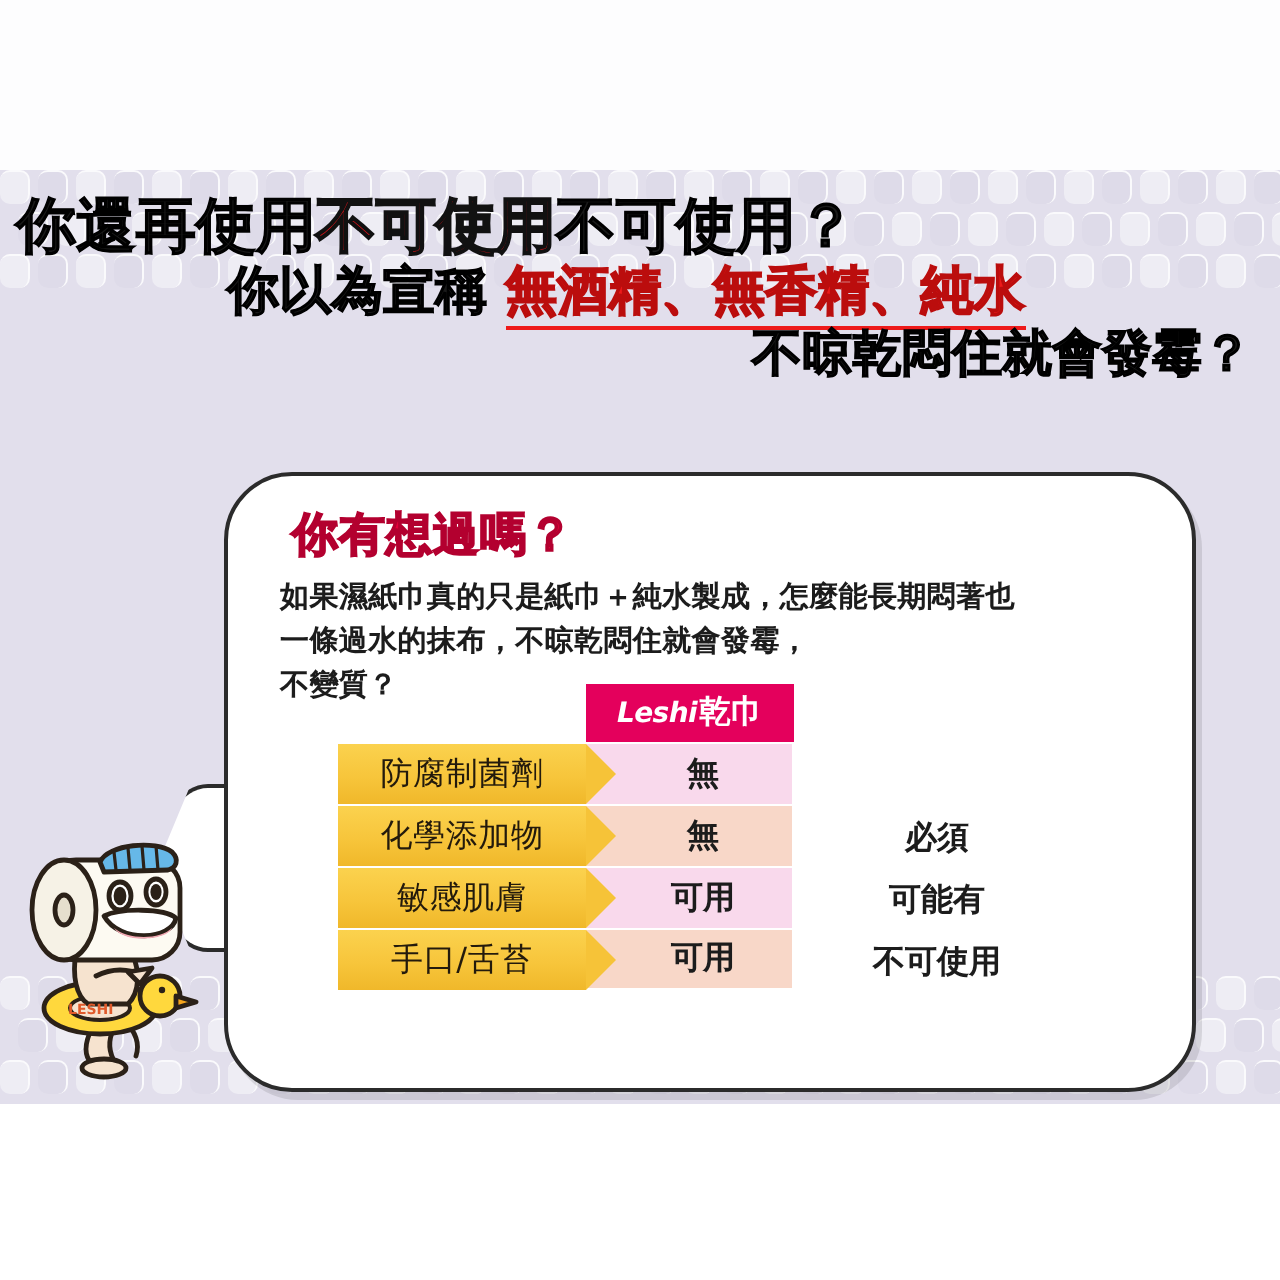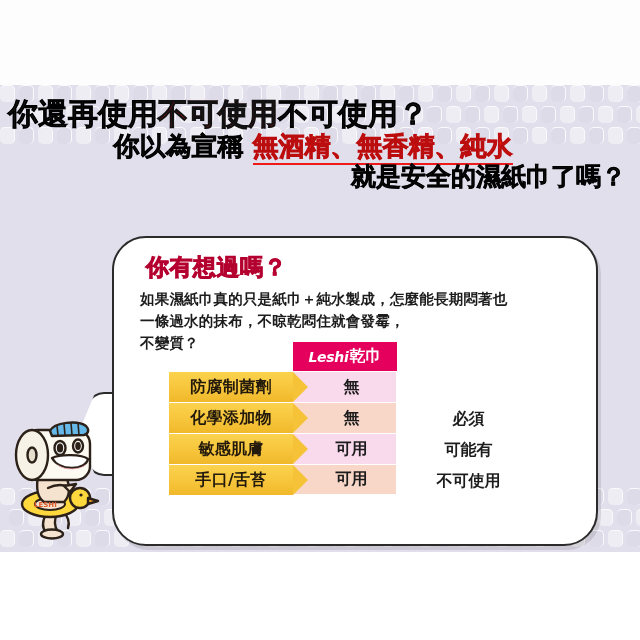--- a/index.html
+++ b/index.html
@@ -113,21 +113,21 @@
     font-family:"DejaVu Sans","Liberation Sans",sans-serif;
     font-style:italic; font-weight:bold; font-size:14px;
     letter-spacing:-0.3px; margin-right:1px;
   }
 
   .t-row { display:flex; height:31px; align-items:stretch; }
 
   .lbl {
     position:relative; width:124px; height:31px;
     display:flex; align-items:center; justify-content:center;
-    font-size:16px; font-weight:bold; color:#231a0c;
+    font-size:16px; font-weight:normal; color:#231a0c;
     background:linear-gradient(180deg,#fbd24e 0%,#f7c53b 55%,#f0b82a 100%);
     border-top:1.5px solid #ffffff;
     z-index:2;
     letter-spacing:.3px;
   }
   .lbl::after {
     content:"";
     position:absolute; right:-15px; top:0;
     width:0; height:0;
     border-top:15.5px solid transparent;
@@ -379,21 +379,21 @@
   <div class="bottomwhite"></div>
 
   <div class="headline">
     <div class="hl-line hl1">
       <span class="blk">你還再使用</span><span class="red">不可使用</span><span class="blk">不可使用？</span>
     </div>
     <div class="hl-line hl2">
       <span class="blk">你以為宣稱 </span><span class="red-u">無酒精、無香精、純水</span>
     </div>
     <div class="hl-line hl3">
-      <span class="blk">就是安全的濕紙巾了嗎？</span>
+      <span class="blk">不晾乾悶住就會發霉？</span>
     </div>
   </div>
 
   <div class="tail"></div>
   <div class="tail-mask"></div>
 
   <div class="bubble">
 
     <div class="b-title">你有想過嗎？</div>
 

